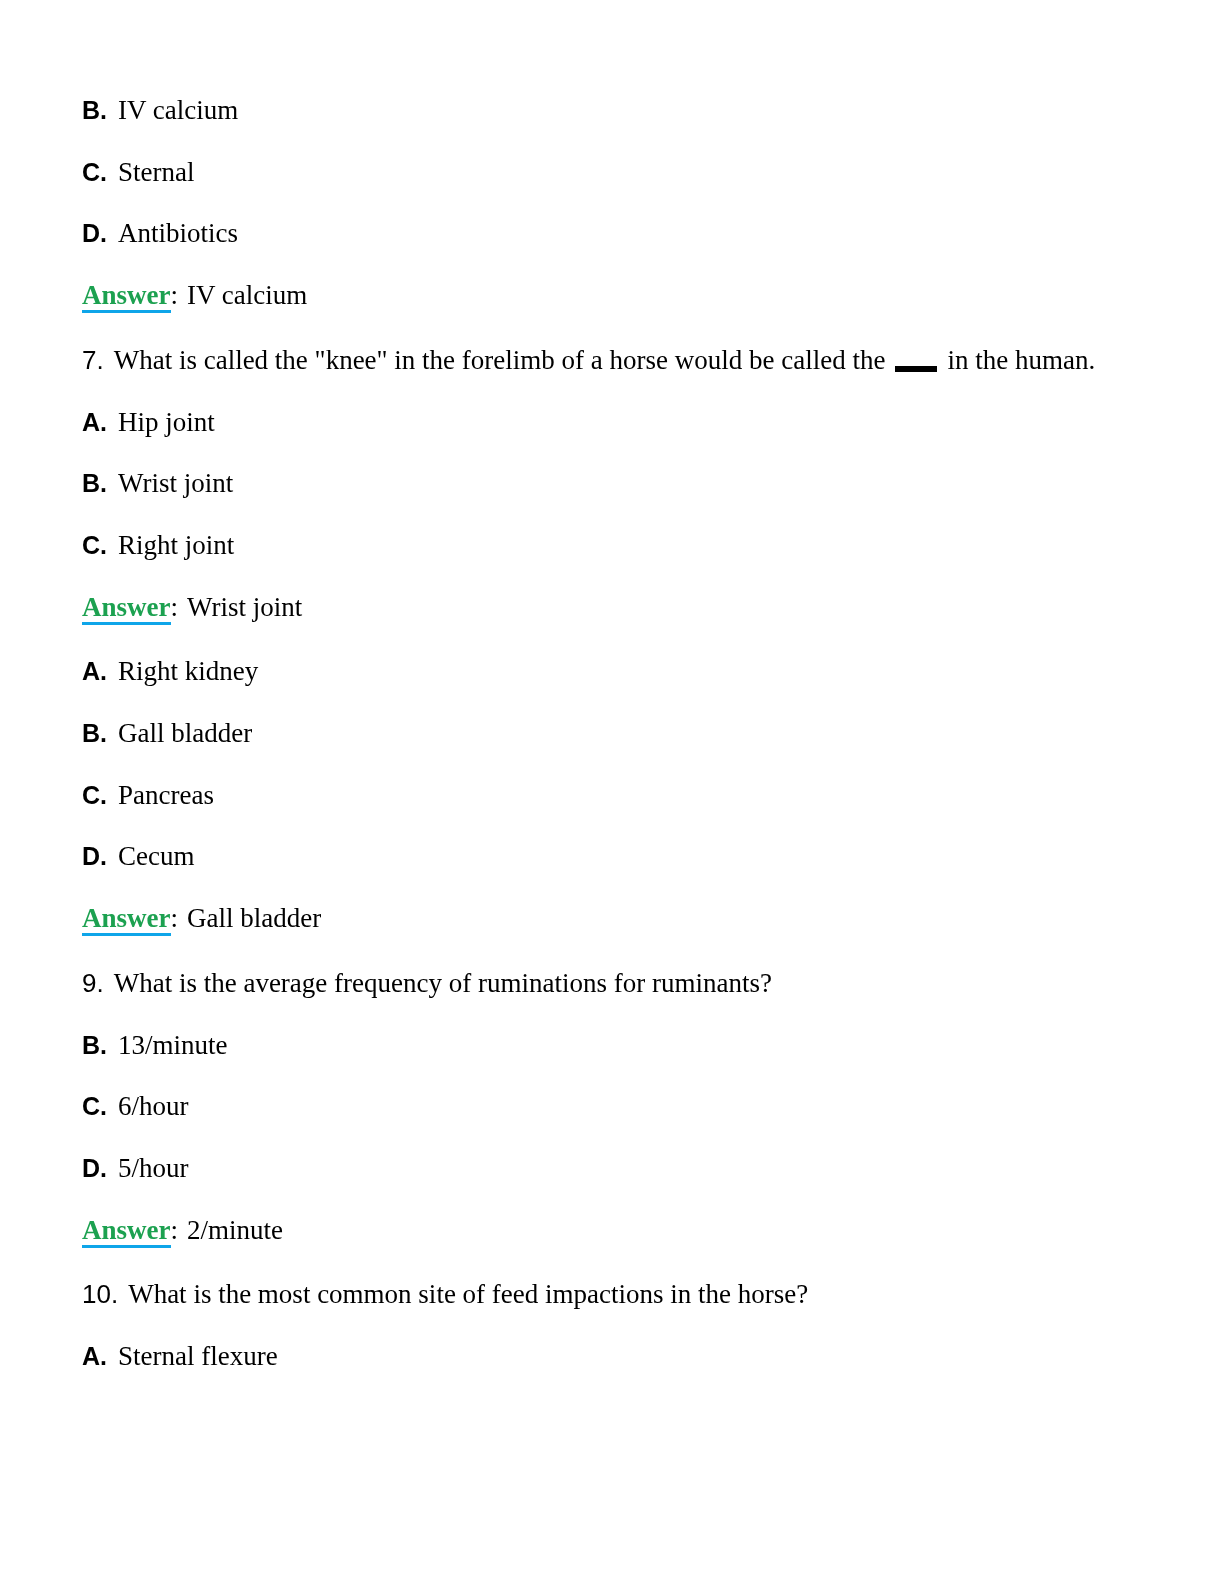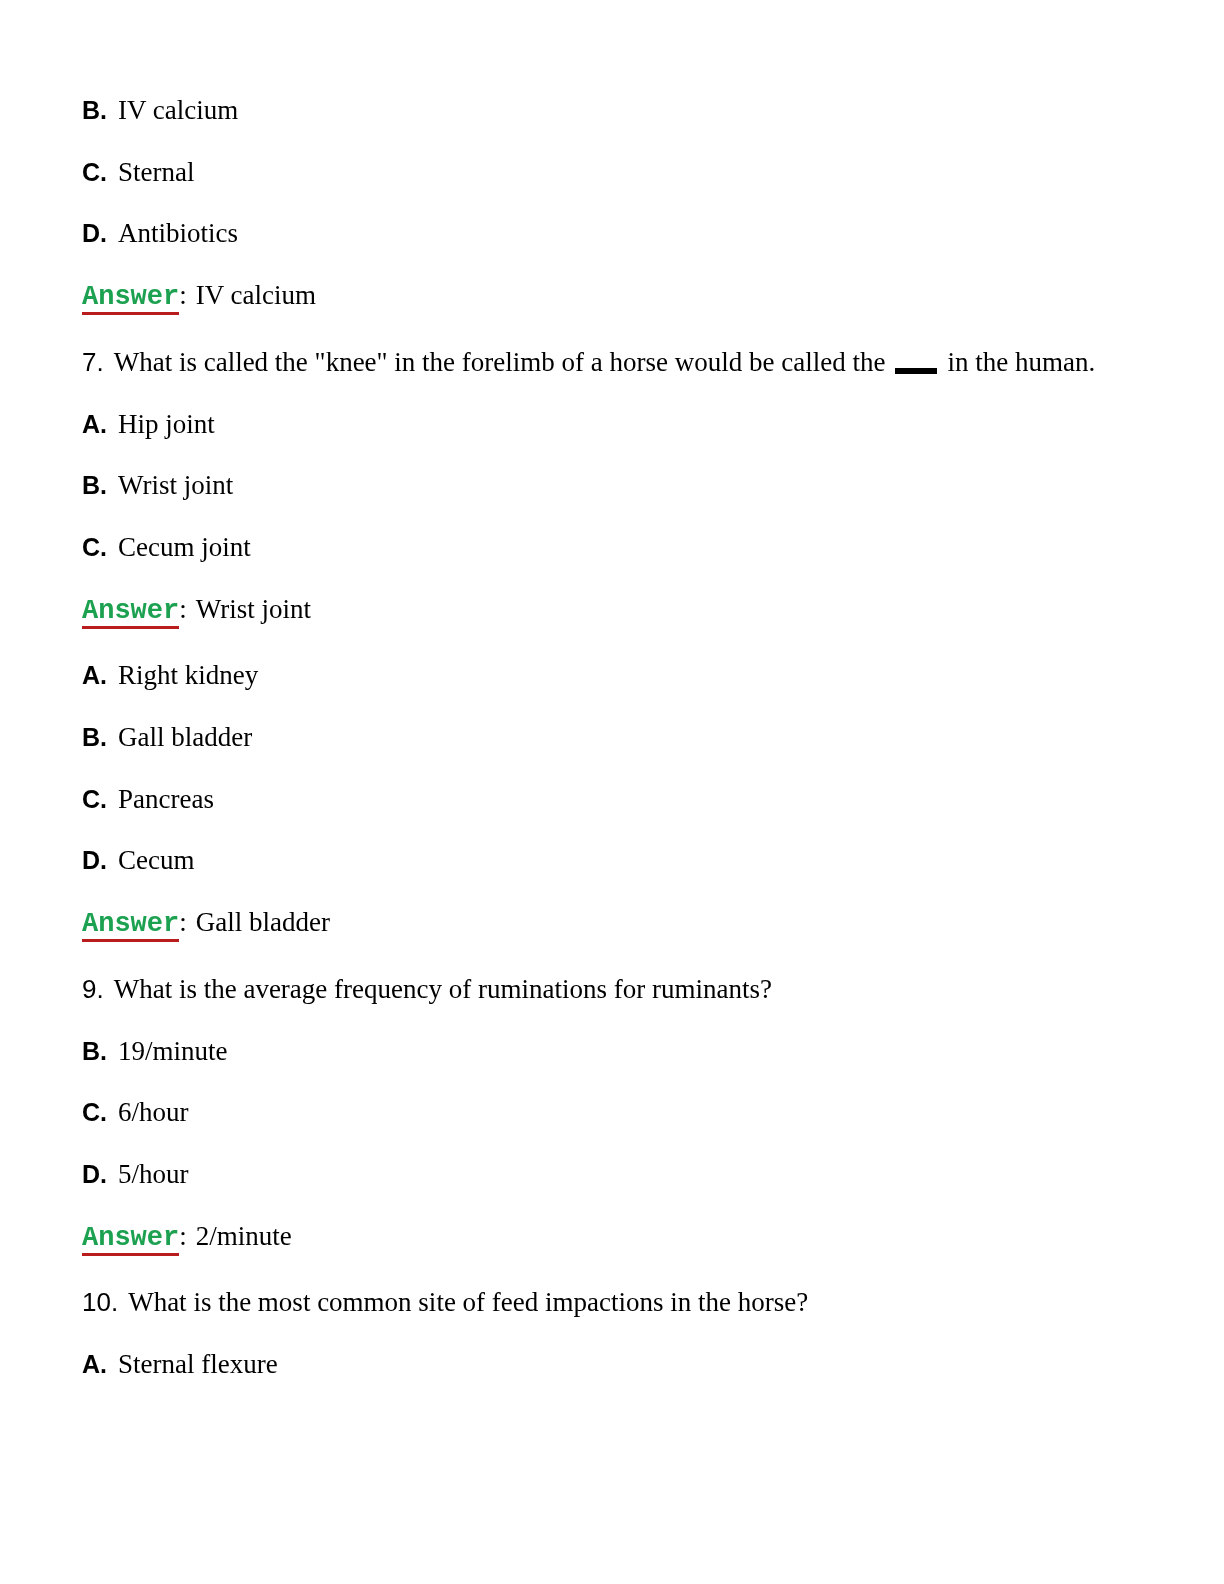--- a/index.html
+++ b/index.html
@@ -31,23 +31,22 @@
   }
   .opt-letter {
     font-family: "Liberation Sans", sans-serif;
     font-weight: bold;
     font-size: 25px;
     margin-right: 11px;
   }
   .answer-label {
     color: #1ca150;
     font-weight: bold;
-    border-bottom: 3px solid #b91c1c;
+    border-bottom: 3px solid #0ea5e9;
     cursor: pointer;
-    font-family: Liberation Mono, monospace;
   }
   .answer-text { margin-left: 9px; }
   .blank-bar {
     display: inline-block;
     width: 42px;
     height: 6px;
     background: #000000;
     vertical-align: -3px;
     margin: 0 10px;
   }
@@ -76,21 +75,21 @@
     <p class="line">
       <span class="qnum">7.</span><span>What is called the "knee" in the forelimb of a horse would be called the</span><span class="blank-bar"></span><span>in the human.</span>
     </p>
     <p class="line">
       <span class="opt-letter">A.</span><span>Hip joint</span>
     </p>
     <p class="line">
       <span class="opt-letter">B.</span><span>Wrist joint</span>
     </p>
     <p class="line">
-      <span class="opt-letter">C.</span><span>Cecum joint</span>
+      <span class="opt-letter">C.</span><span>Right joint</span>
     </p>
     <p class="line">
       <span class="answer-label">Answer</span><span>:</span><span class="answer-text">Wrist joint</span>
     </p>
   </section>
 
   <section class="qblock">
     <p class="line">
       <span class="opt-letter">A.</span><span>Right kidney</span>
     </p>
@@ -106,21 +105,21 @@
     <p class="line">
       <span class="answer-label">Answer</span><span>:</span><span class="answer-text">Gall bladder</span>
     </p>
   </section>
 
   <section class="qblock">
     <p class="line">
       <span class="qnum">9.</span><span>What is the average frequency of ruminations for ruminants?</span>
     </p>
     <p class="line">
-      <span class="opt-letter">B.</span><span>19/minute</span>
+      <span class="opt-letter">B.</span><span>13/minute</span>
     </p>
     <p class="line">
       <span class="opt-letter">C.</span><span>6/hour</span>
     </p>
     <p class="line">
       <span class="opt-letter">D.</span><span>5/hour</span>
     </p>
     <p class="line">
       <span class="answer-label">Answer</span><span>:</span><span class="answer-text">2/minute</span>
     </p>

